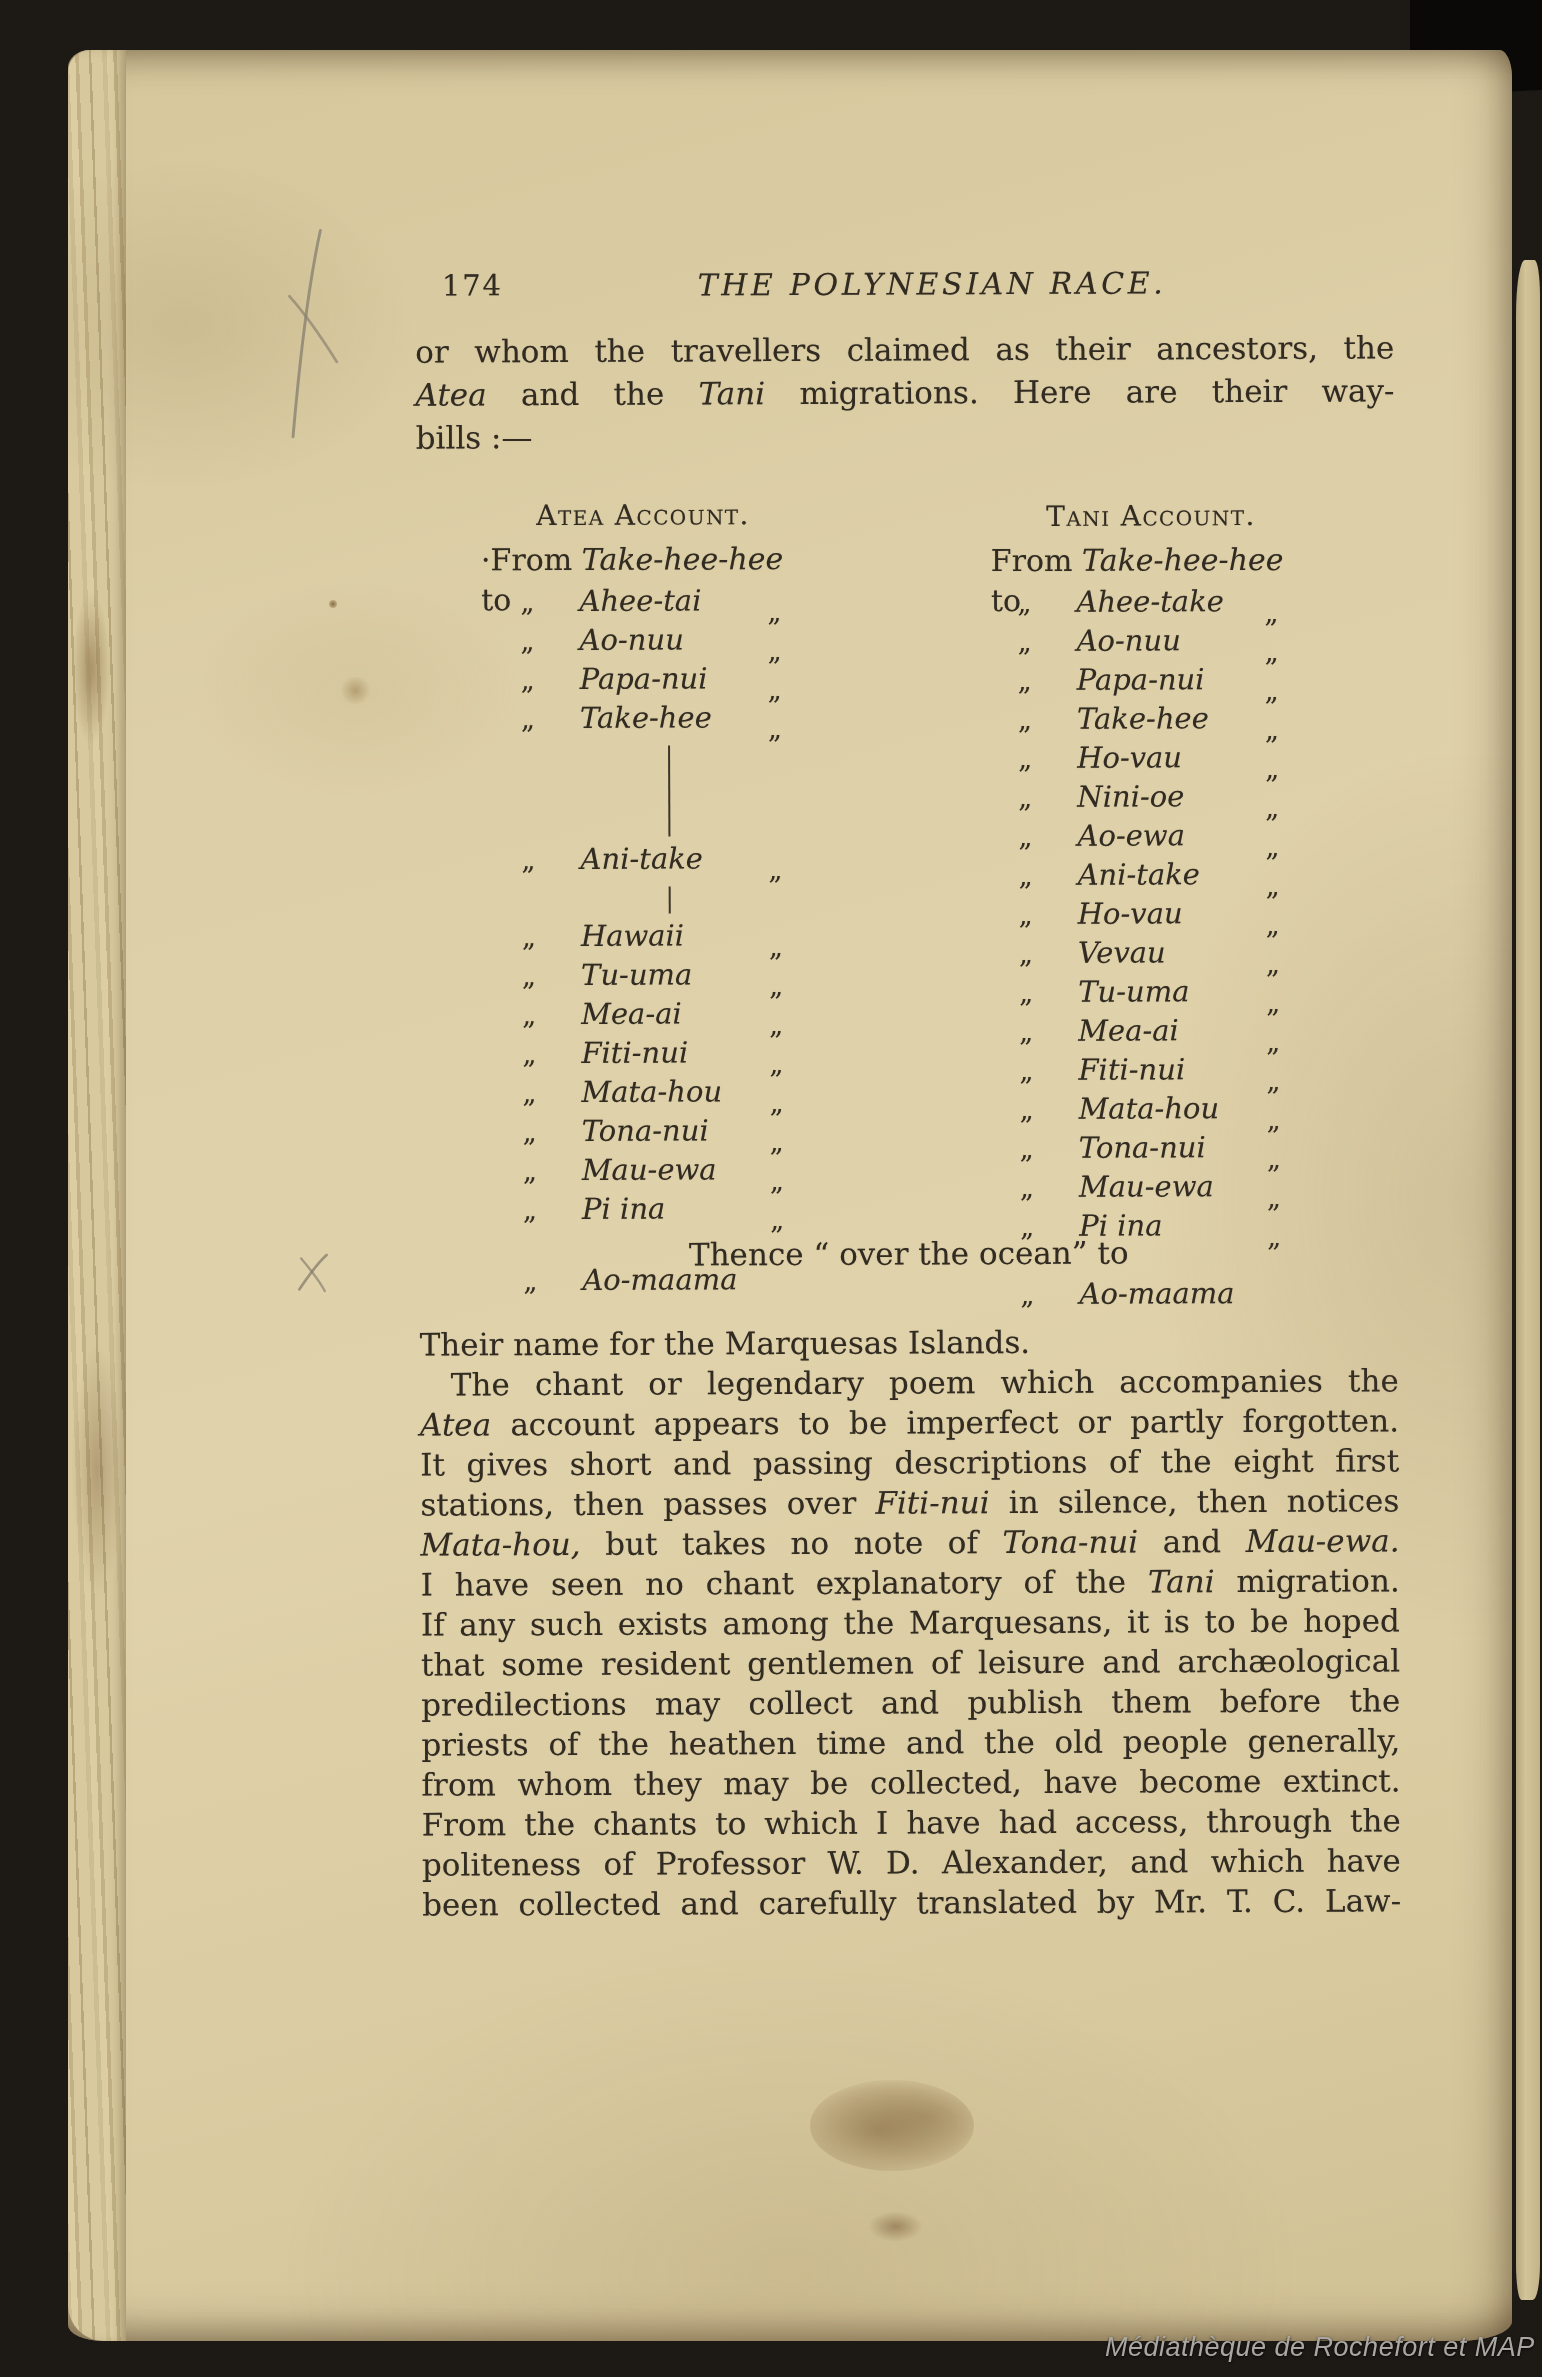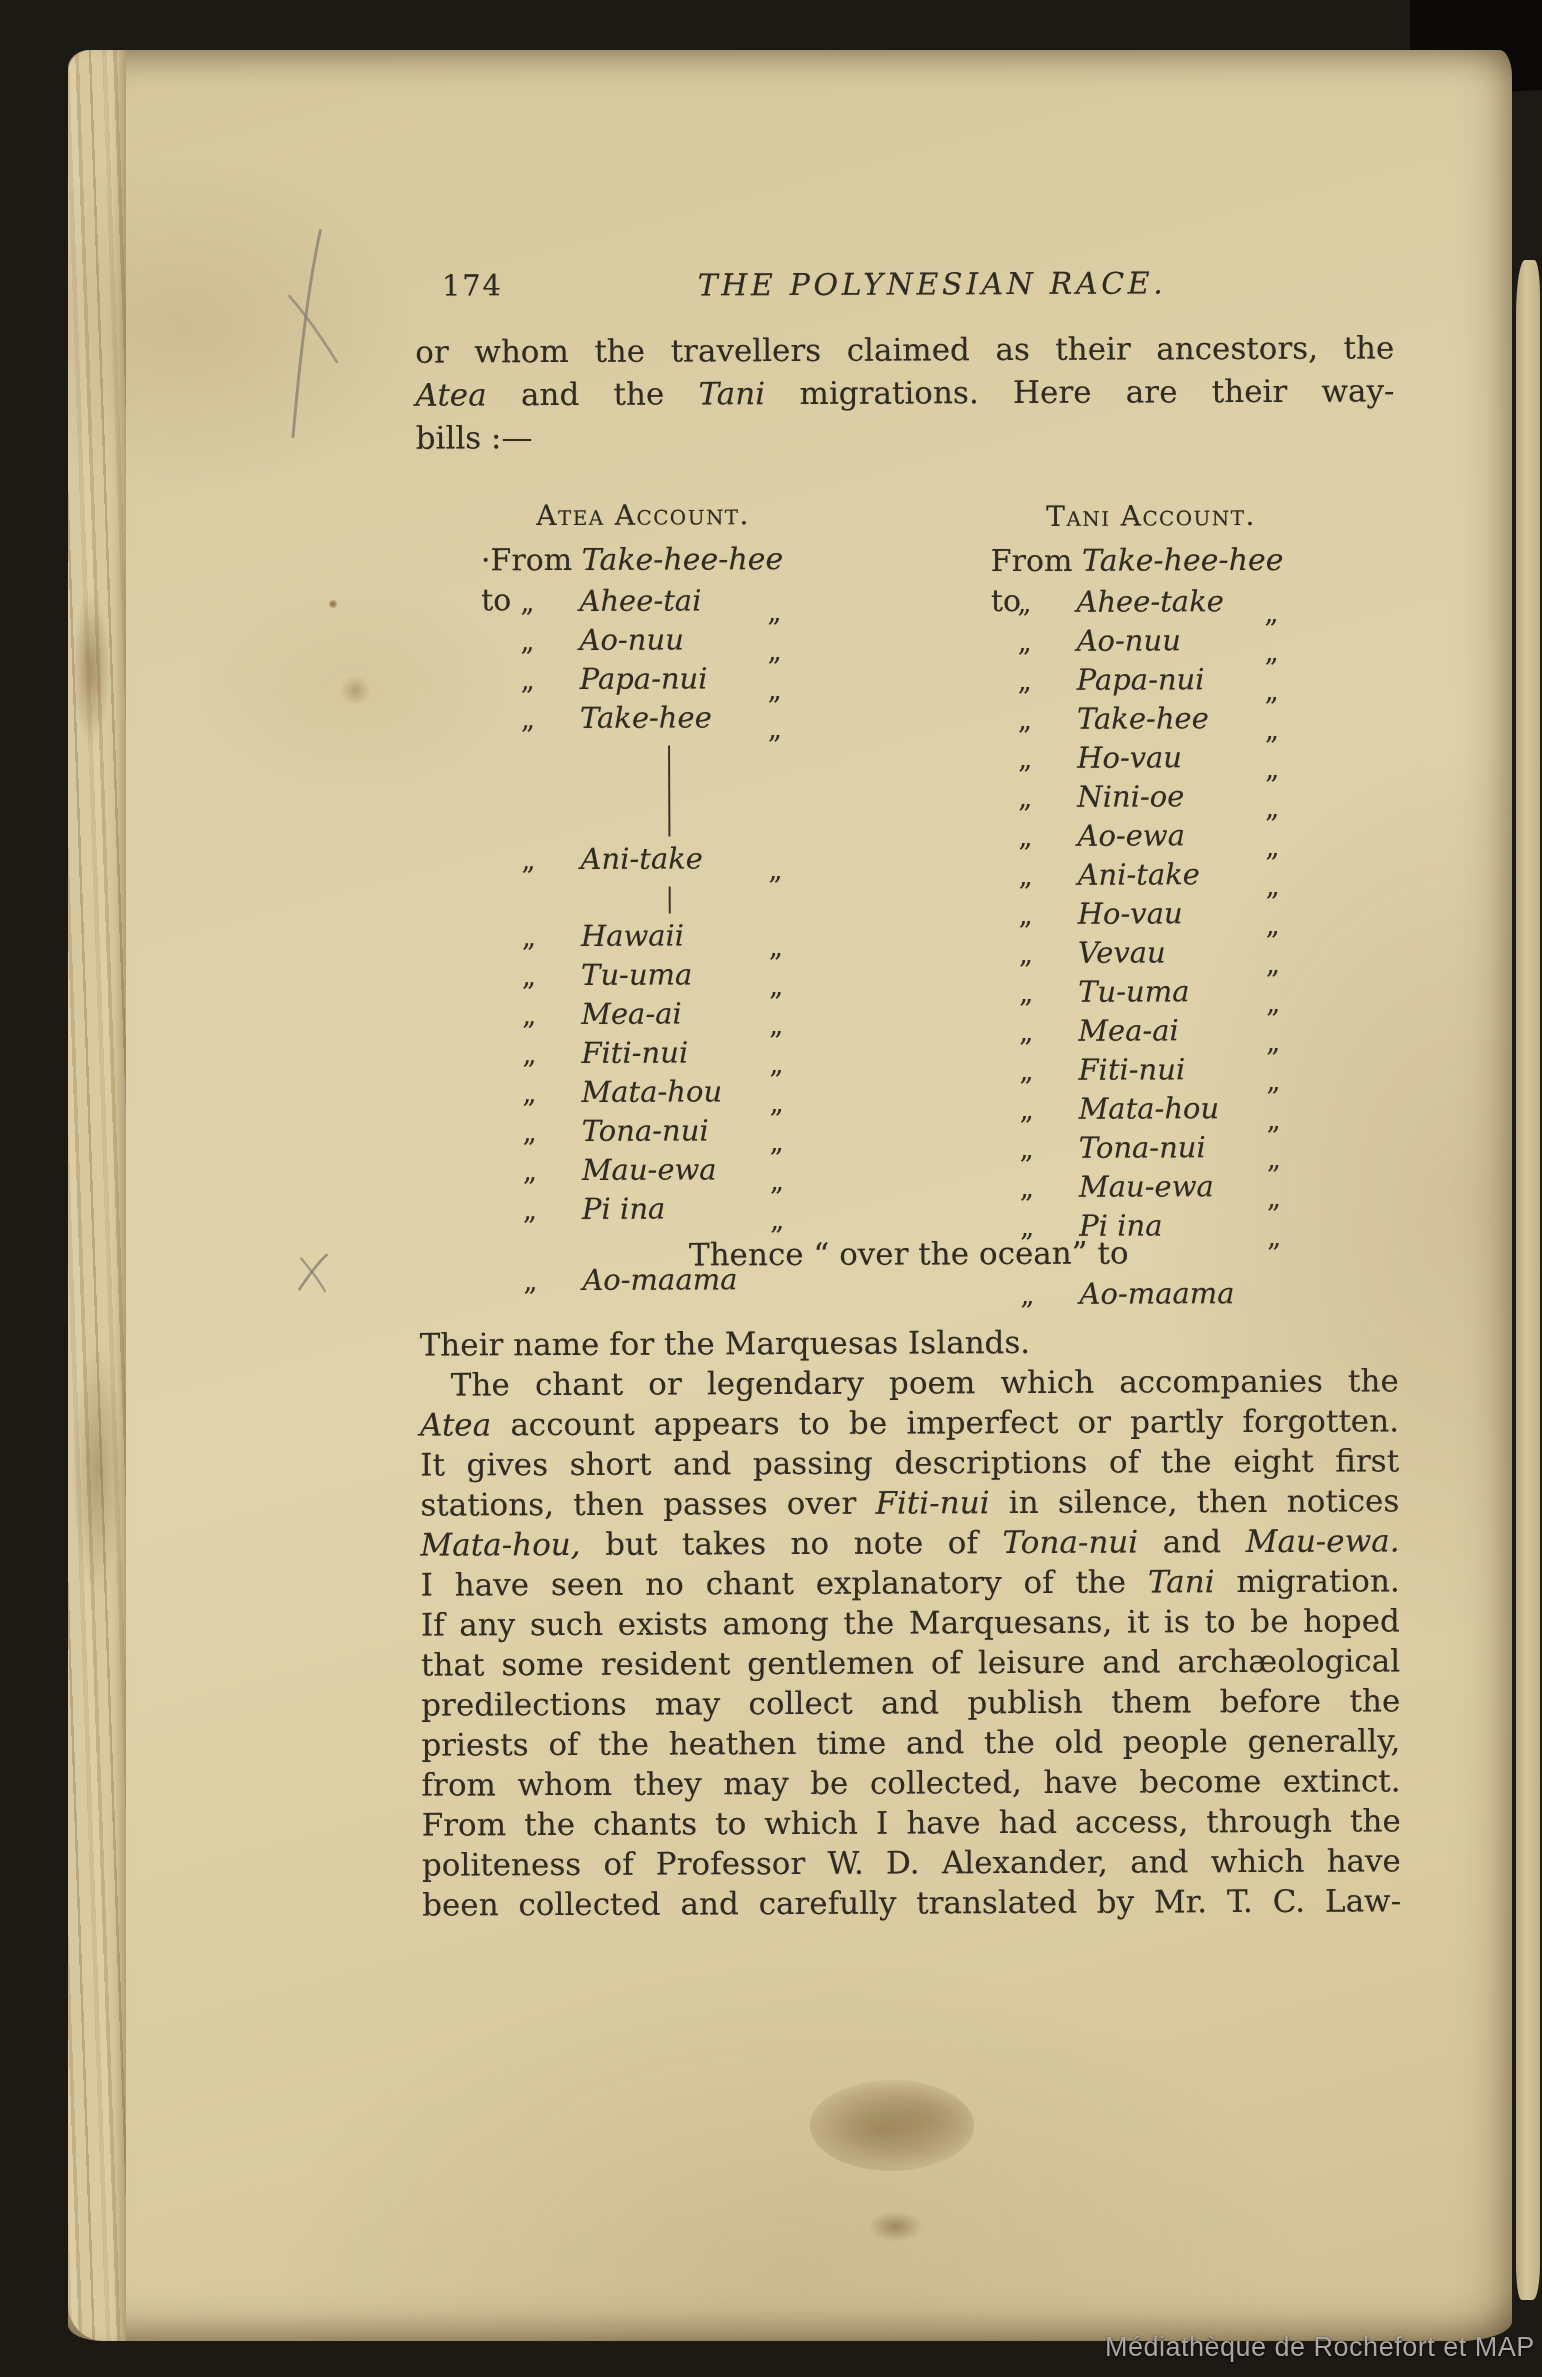--- a/index.html
+++ b/index.html
@@ -73,21 +73,21 @@
   .stain-blotch{left:271px;top:627px;width:33px;height:27px;
         background:radial-gradient(circle,rgba(139,108,62,.45),transparent 70%);}
   .stain-big{left:742px;top:2030px;width:164px;height:91px;
         background:radial-gradient(ellipse at 42% 55%,rgba(125,94,52,.5),rgba(125,94,52,.16) 55%,transparent 72%),
                    radial-gradient(ellipse at 70% 40%,rgba(125,94,52,.35),transparent 65%);}
   .stain-small2{left:800px;top:2161px;width:55px;height:31px;
         background:radial-gradient(ellipse,rgba(110,80,45,.5),transparent 70%);}
   
   .watermark{position:absolute;right:7.3px;top:2332px;font-family:"Liberation Sans",sans-serif;
         font-size:27px;color:#aaa7a2;letter-spacing:0.5px;z-index:5;
-        text-shadow:0 0.9px 2.7px rgba(0,0,0,.9);}
+        text-shadow:0 0.9px 2.7px rgba(0,0,0,.9);font-style:italic;}
 </style>
 </head>
 <body>
 
 <div class="stage">
   <div class="corner-box"></div>
 
   <div class="page">
     <div class="deckle"></div>
 

